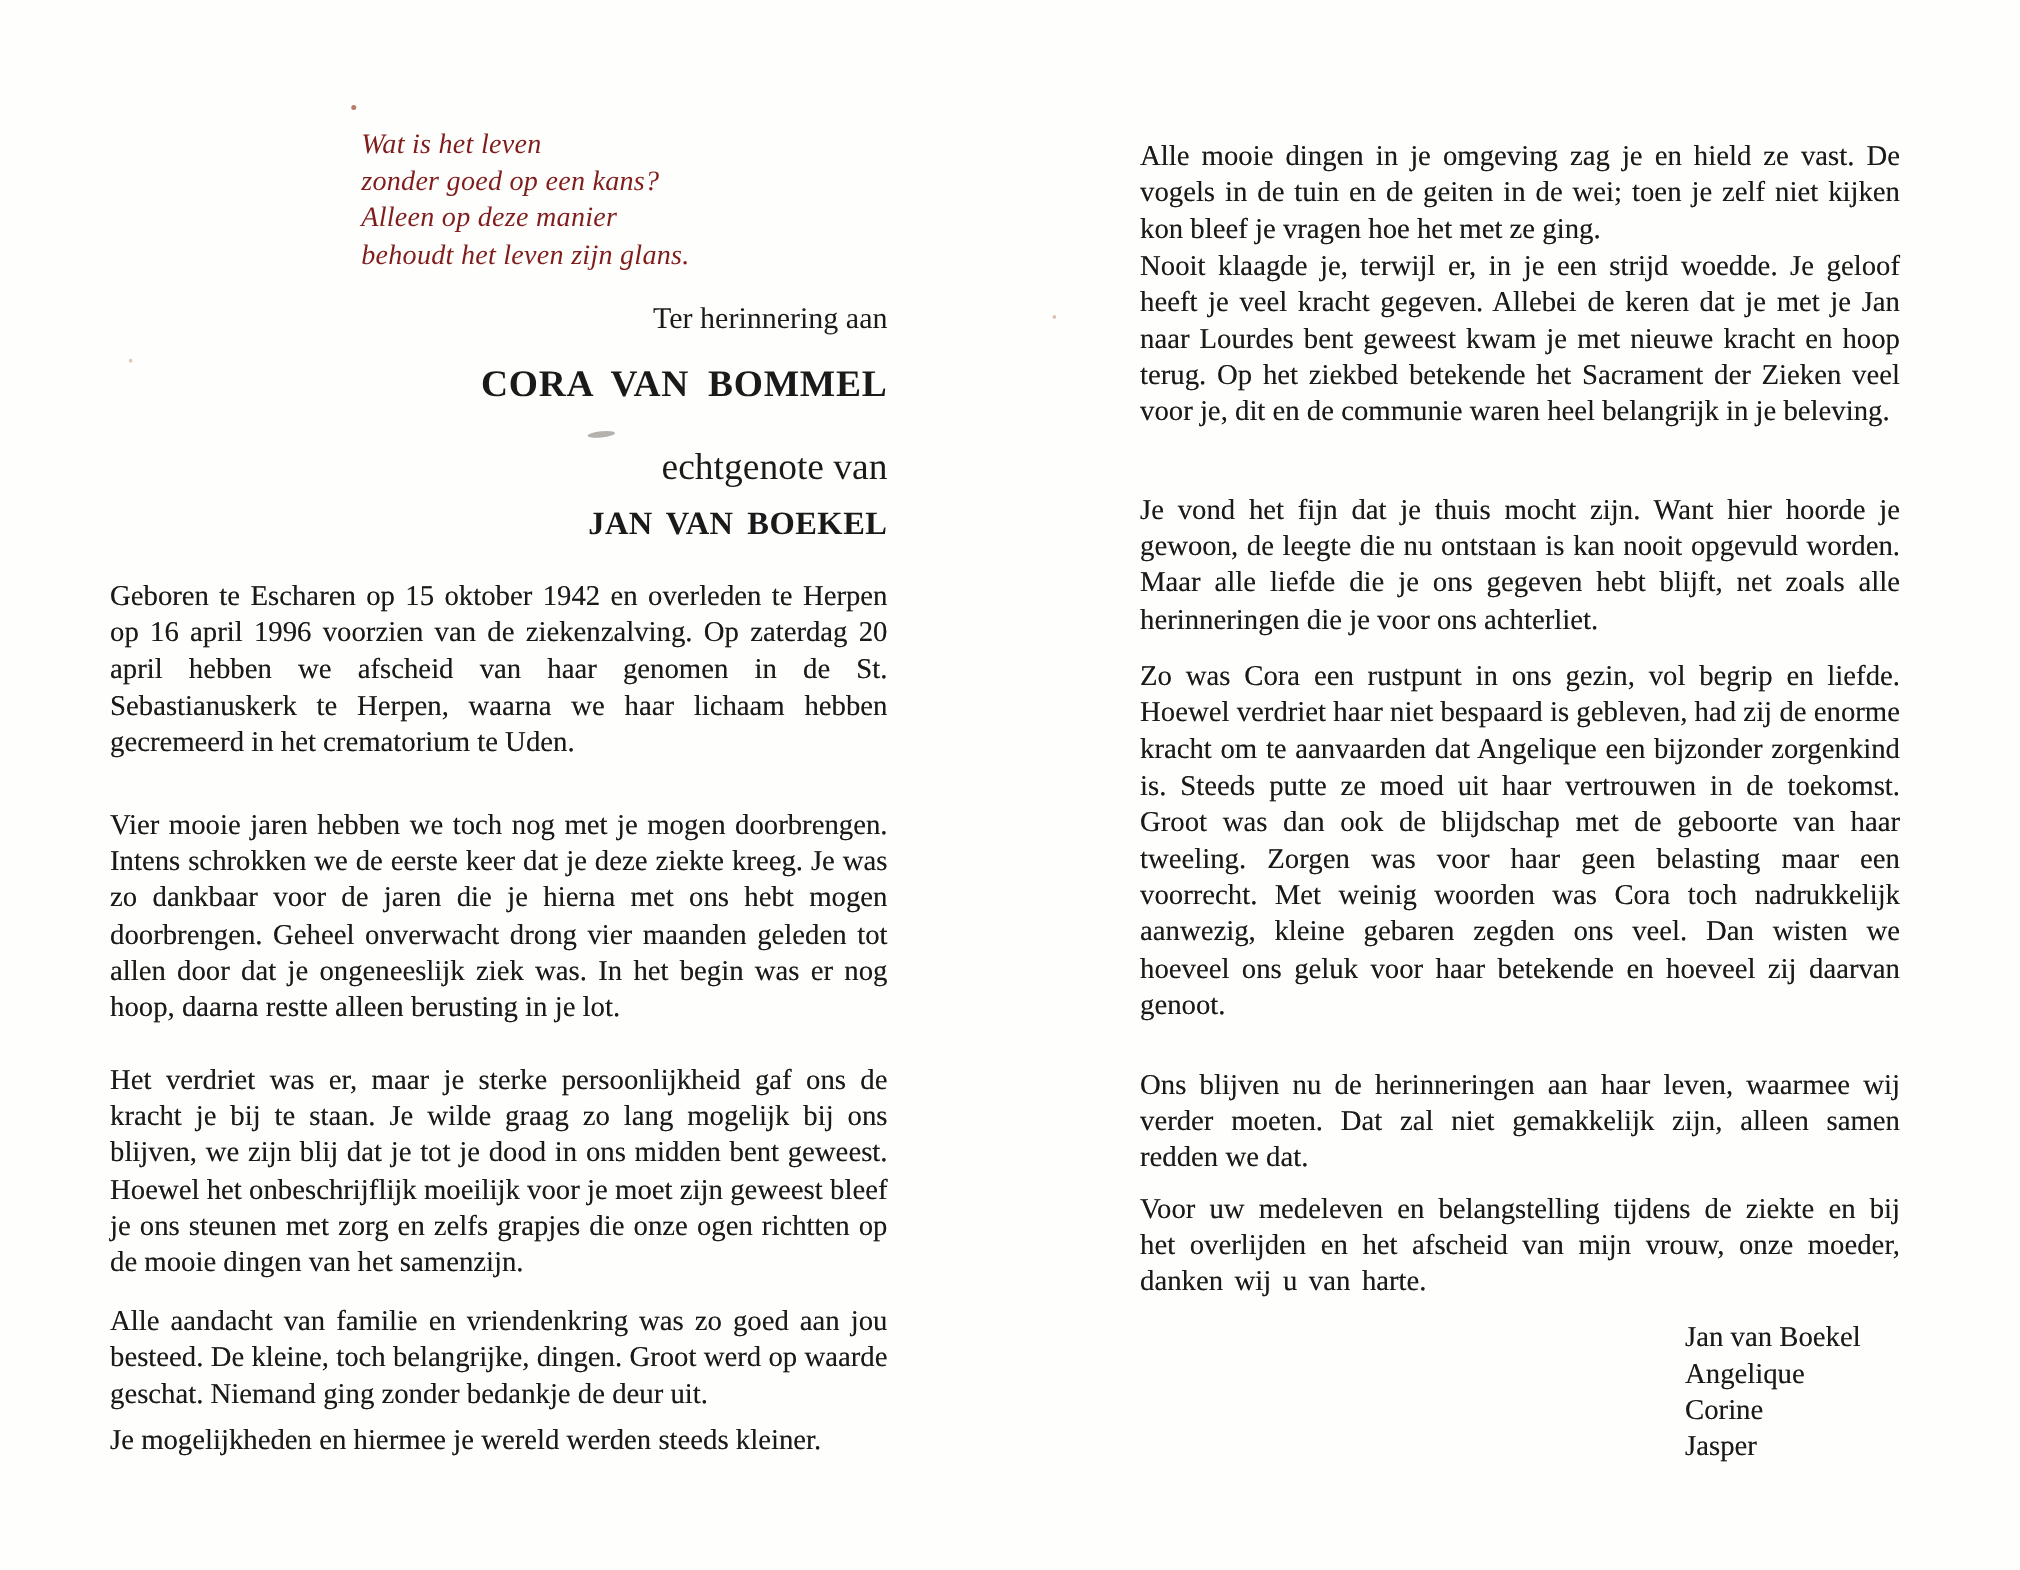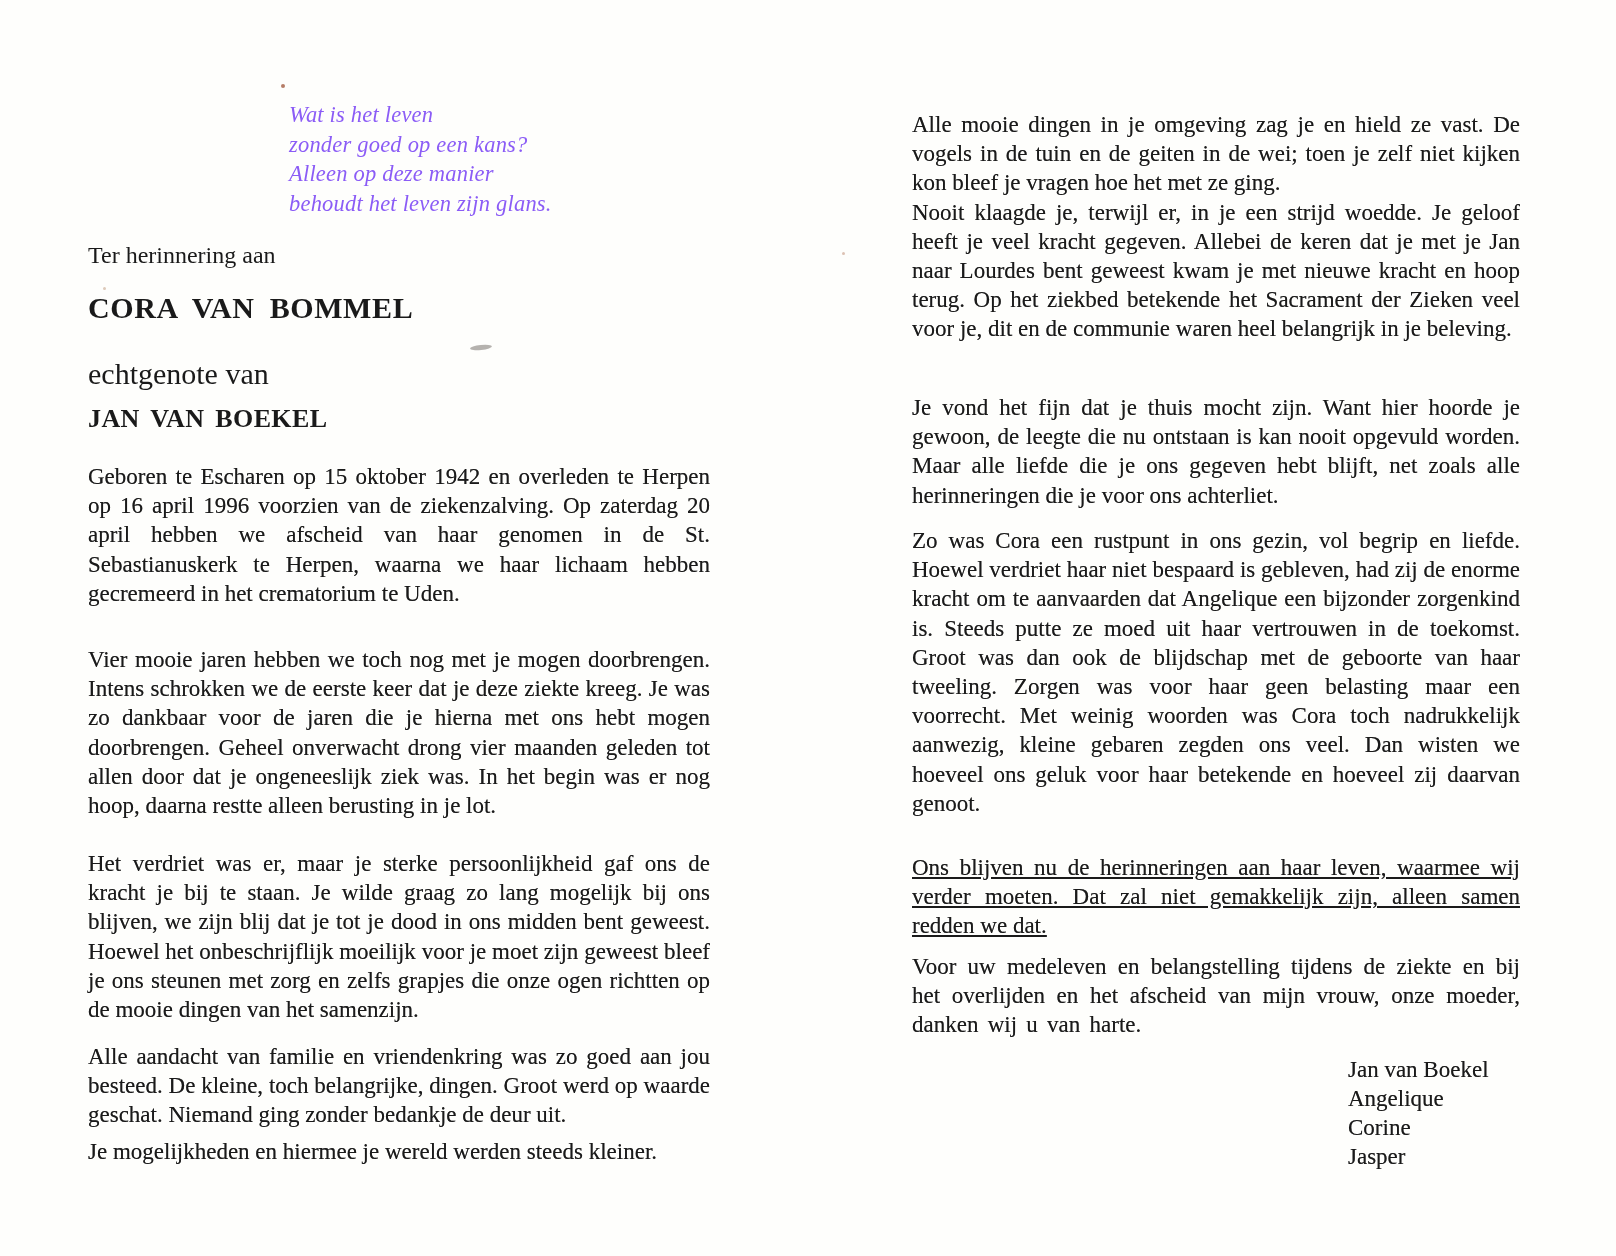--- a/index.html
+++ b/index.html
@@ -12,45 +12,45 @@
     overflow: hidden;
   }
   .abs { position: absolute; }
   .col-left  { left: 88px;  width: 622px; }
   .col-right { left: 912px; width: 608px; }
 
   .poem {
     left: 289px; top: 100px;
     font-style: italic;
     font-size: 22.5px; line-height: 29.5px;
-    color: #8b5cf6;
+    color: #7f1d1d;
     letter-spacing: 0.2px;
   }
-  .center { text-align: left; }
+  .center { text-align: right; }
   .intro     { top: 242px; font-size: 24px; }
   .deceased  { top: 291px; font-size: 30px; font-weight: bold; letter-spacing: 0.6px; word-spacing: 7px; }
   .relation  { top: 357px; font-size: 30px; }
   .spouse    { top: 404px; font-size: 26px; font-weight: bold; letter-spacing: 0.4px; word-spacing: 4px; }
 
   .para {
     margin: 0;
     font-size: 23px; line-height: 29.2px;
     text-align: justify;
     text-shadow: 0 0 0.5px rgba(20,20,20,0.55);
   }
   .p-lp1 { top: 462px; }
   .p-lp2 { top: 645px; }
   .p-lp3 { top: 849px; }
   .p-lp4 { top: 1042px; }
   .p-lp5 { top: 1137px; }
 
   .b-rp1 { top: 110px; }
   .p-rp2 { top: 393px; }
   .p-rp3 { top: 526px; }
-  .p-rp4 { top: 853px; text-decoration: underline; }
+  .p-rp4 { top: 853px; }
   .closing {
     top: 952px;
     word-spacing: 3.5px;
   }
   .signatures {
     left: 1348px; top: 1055px;
     font-size: 23px; line-height: 29px;
     text-shadow: 0 0 0.5px rgba(20,20,20,0.55);
   }
 

